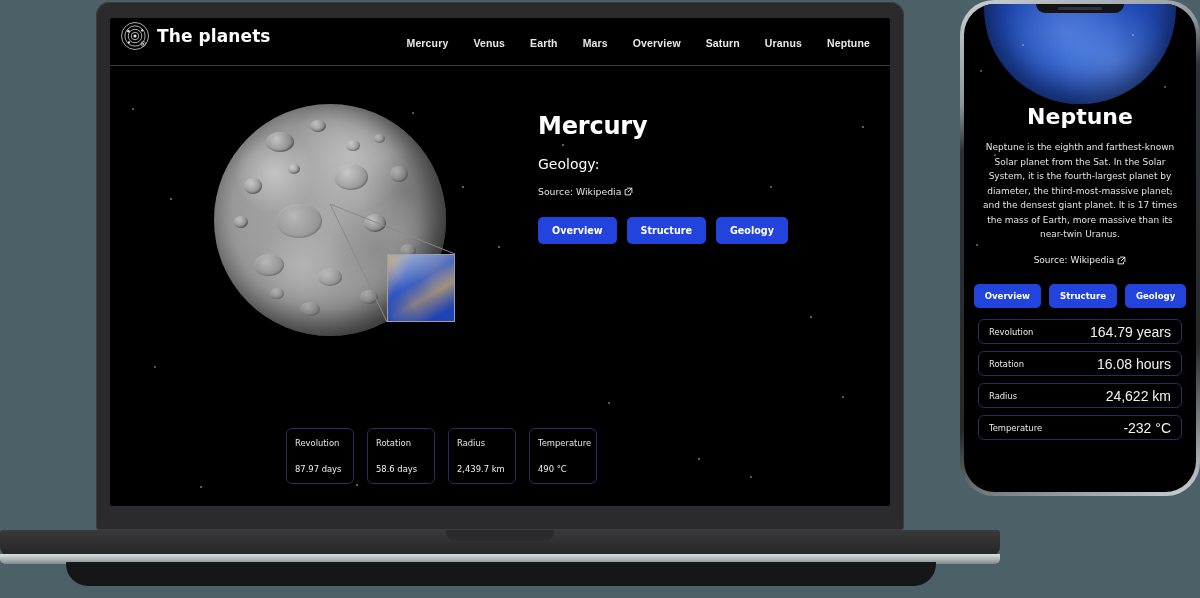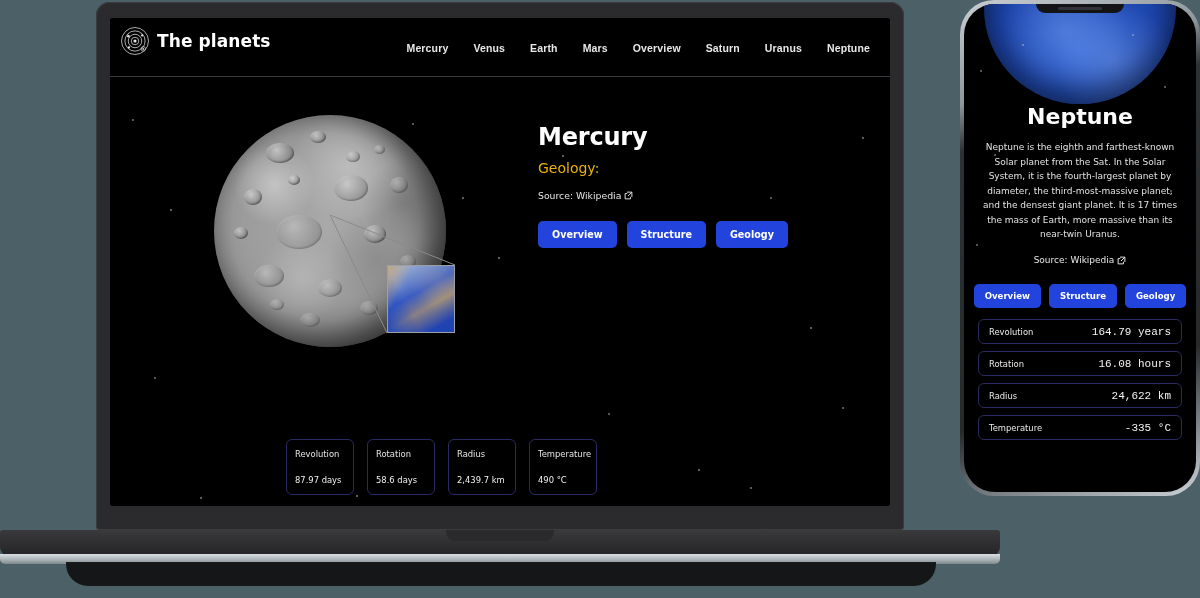--- a/index.html
+++ b/index.html
@@ -79,21 +79,21 @@
     opacity: .95;
   }
 
   
   .site {
     width: 100%; height: 100%;
     background: #000;
     position: relative;
   }
   .site-header {
-    height: 59px;
+    height: 48px;
     display: flex;
     align-items: center;
     padding: 0 12px 12px 10px;
     border-bottom: 1px solid #3b3b3d;
     position: relative;
   }
   .brand { display: flex; align-items: center; gap: 7px; }
   .brand-logo { width: 30px; height: 30px; display:block; }
   .brand-name {
     color: #fff;
@@ -180,24 +180,24 @@
     width: 240px;
   }
   .planet-title {
     color: #fff;
     font-size: 24px;
     font-weight: 700;
     letter-spacing: -.2px;
     font-family: "DejaVu Sans", sans-serif;
   }
   .section-title {
-    color: #eab308;
+    color: #ffffff;
     font-size: 14px;
     font-weight: 400;
-    margin-top: 9px;
+    margin-top: 16px;
     font-family: "DejaVu Sans", sans-serif;
   }
   .desc {
     color: #dcdcdc;
     font-size: 9.3px;
     line-height: 1.63;
     margin-top: 12px;
     font-family: "DejaVu Sans", sans-serif;
   }
   .source {
@@ -366,21 +366,21 @@
   .phone-stat-row {
     border: 1px solid #2b2b63;
     border-radius: 6px;
     height: 25px;
     display: flex;
     align-items: center;
     justify-content: space-between;
     padding: 0 10px;
   }
   .phone-stat-label { color: #eaeaea; font-size: 8.4px; font-family:"DejaVu Sans",sans-serif;}
-  .phone-stat-value { color: #f2f2f2; font-size: 11px; font-family:Liberation Mono, monospace;}
+  .phone-stat-value { color: #f2f2f2; font-size: 14px; font-family:Liberation Sans, sans-serif;}
 </style>
 </head>
 <body>
 
 <div class="laptop">
   <div class="laptop-screen-shell">
     <div class="laptop-bezel-inner">
 
       <div class="site">
 
@@ -552,21 +552,21 @@
           <div class="phone-stat-row">
             <span class="phone-stat-label">Rotation</span>
             <span class="phone-stat-value">16.08 hours</span>
           </div>
           <div class="phone-stat-row">
             <span class="phone-stat-label">Radius</span>
             <span class="phone-stat-value">24,622 km</span>
           </div>
           <div class="phone-stat-row">
             <span class="phone-stat-label">Temperature</span>
-            <span class="phone-stat-value">-335 °C</span>
+            <span class="phone-stat-value">-232 °C</span>
           </div>
         </div>
       </div>
 
       <div class="phone-notch"></div>
       <div class="phone-speaker"></div>
     </div>
   </div>
 </div>
 

